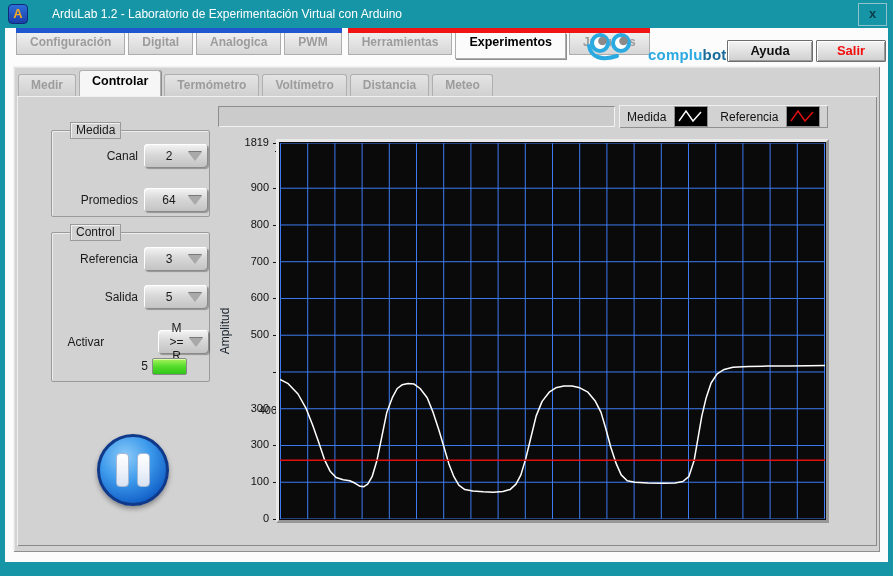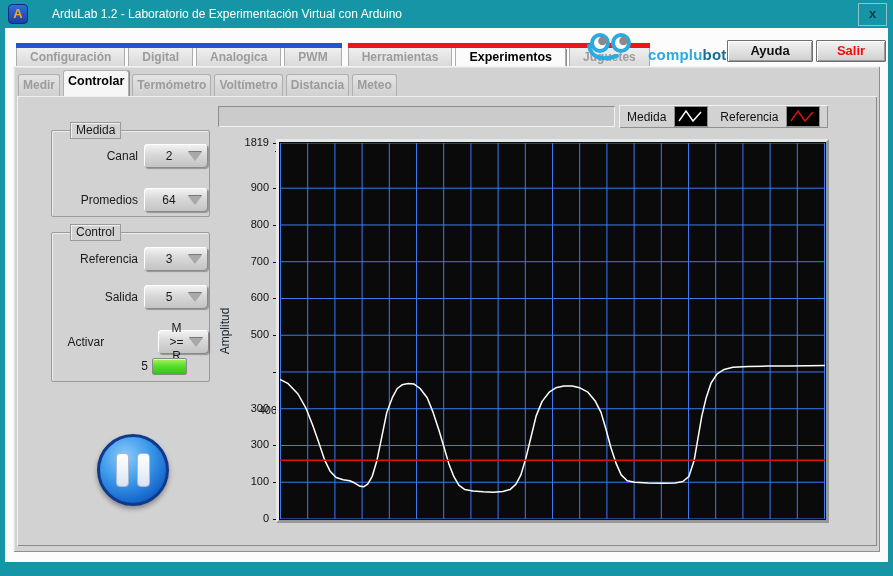--- a/index.html
+++ b/index.html
@@ -11,21 +11,21 @@
   .app-icon{width:18px;height:18px;margin-left:8px;border-radius:4px;
             background:linear-gradient(180deg,#2E6FD8,#1A3FA8);border:1px solid #0E2C78;
             color:#F5A623;font-weight:bold;font-size:13px;line-height:17px;text-align:center;}
   .title-text{color:#FFFFFF;font-size:12px;margin-left:24px;}
   .close-btn{position:absolute;right:6px;top:3px;width:27px;height:21px;background:#1695A6;
              border:1px solid #8FC2CB;color:#0E3C46;font-size:13px;font-weight:bold;
              text-align:center;line-height:19px;cursor:default;}
   
   .content-bg{position:absolute;left:5px;top:28px;right:5px;bottom:14px;background:#FCFCFC;}
   
-  .main-tabs{position:absolute;left:16px;top:43px;height:26px;display:flex;gap:6px;}
+  .main-tabs{position:absolute;left:16px;top:28px;height:26px;display:flex;gap:6px;}
   .tab-group{display:flex;gap:3px;border-top:5px solid #2056CE;align-items:flex-start;}
   .tab{height:16px;padding:2px 13px 3px 13px;background:linear-gradient(180deg,#EFEFEF,#D6D6D6);
        border:1px solid #ADADAD;border-top:none;border-radius:0 0 0 0;
        color:#9C9C9C;font-size:12px;font-weight:bold;white-space:nowrap;cursor:default;}
   .tab.selected{background:#FBFBFB;color:#000;height:20px;font-size:12.5px;
                 box-shadow:1px 1px 0 #8E8E8E;}
   
   .logo{position:absolute;left:586px;top:33px;display:flex;align-items:flex-end;}
   .logo-text{font-size:15px;font-weight:bold;letter-spacing:.2px;margin-left:2px;line-height:15px;margin-bottom:1px;}
   .logo-part1{color:#2BAAE2;}
@@ -34,21 +34,21 @@
         background:linear-gradient(180deg,#F4F4F4,#CFCFCF);
         box-shadow:inset 1px 1px 0 #FFFFFF,inset -1px -1px 0 #9A9A9A;
         font-size:13px;font-weight:bold;text-align:center;line-height:19px;cursor:default;}
   .btn-ayuda{left:727px;width:84px;color:#111;}
   .btn-salir{left:816px;width:68px;color:#F20C0C;}
   
   .main-page{position:absolute;left:13px;top:66px;width:867px;height:486px;background:#D2D2D2;
              box-shadow:inset 1px 1px 0 #F2F2F2,inset -1px -1px 0 #8E8E8E,inset 2px 2px 0 #E4E4E4;}
   
   .sub-tabs{position:absolute;left:18px;top:70px;height:27px;display:flex;gap:3px;align-items:flex-end;}
-  .stab{height:16px;padding:3px 4px;background:linear-gradient(180deg,#E4E4E4,#CFCFCF);
+  .stab{height:16px;padding:3px 12px;background:linear-gradient(180deg,#E4E4E4,#CFCFCF);
         border:1px solid #AFAFAF;border-bottom:none;border-radius:3px 3px 0 0;
         color:#9C9C9C;font-size:12px;font-weight:bold;white-space:nowrap;cursor:default;}
   .stab.selected{background:#F6F6F6;color:#000;height:21px;font-size:12.5px;margin-bottom:-1px;
                  box-shadow:1px 0 0 #8E8E8E;}
   
   .sub-page{position:absolute;left:17px;top:96px;width:860px;height:450px;background:#D2D2D2;
             box-shadow:inset 1px 1px 0 #EFEFEF,inset -1px -1px 0 #8A8A8A;}
   
   .groupbox{position:absolute;border:1px solid #9A9A9A;border-radius:2px;
             box-shadow:inset 1px 1px 0 #EDEDED;}

